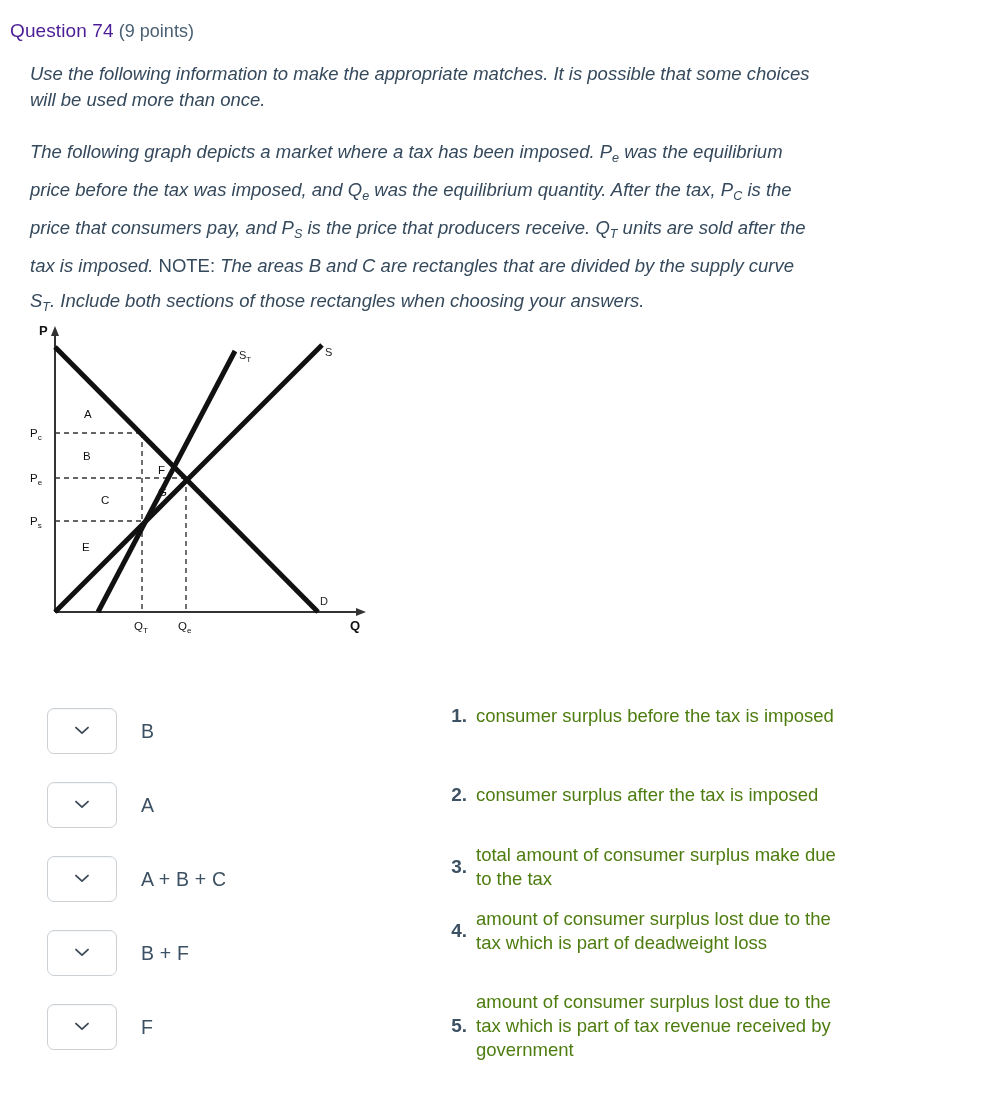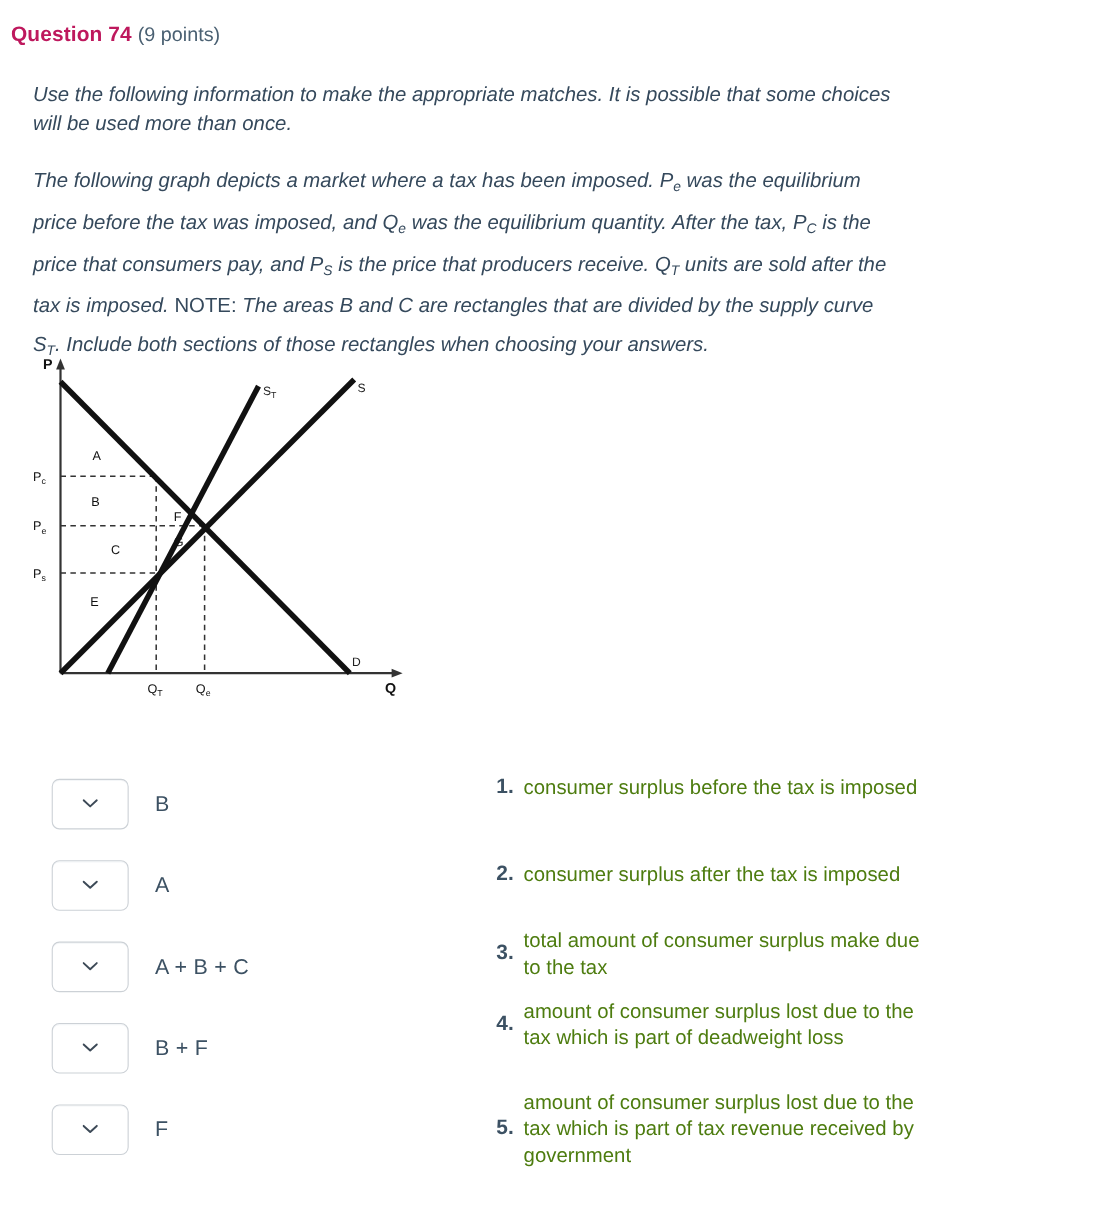--- a/index.html
+++ b/index.html
@@ -20,39 +20,38 @@
   
   #question-header {
     position: absolute;
     left: 10px;
     top: 18px;
     font-size: 19px;
     line-height: 26px;
     white-space: nowrap;
   }
   #question-header .q-title {
-    font-weight: bold;
-    color: #be185d;
+    font-weight: normal;
+    color: #4c1d95;
     letter-spacing: 0.1px;
   }
   #question-header .q-points {
     font-weight: normal;
     color: #4a6072;
     font-size: 18px;
   }
 
   
   .instruction {
     position: absolute;
     font-style: italic;
     font-size: 18.5px;
     line-height: 25.5px;
     color: #35495c;
     font-family: "Liberation Sans", sans-serif;
-    margin-top: 12px;
   }
   #instruction-intro {
     left: 30px;
     top: 61px;
     width: 790px;
   }
   #instruction-body {
     left: 30px;
     top: 134px;
     width: 790px;

